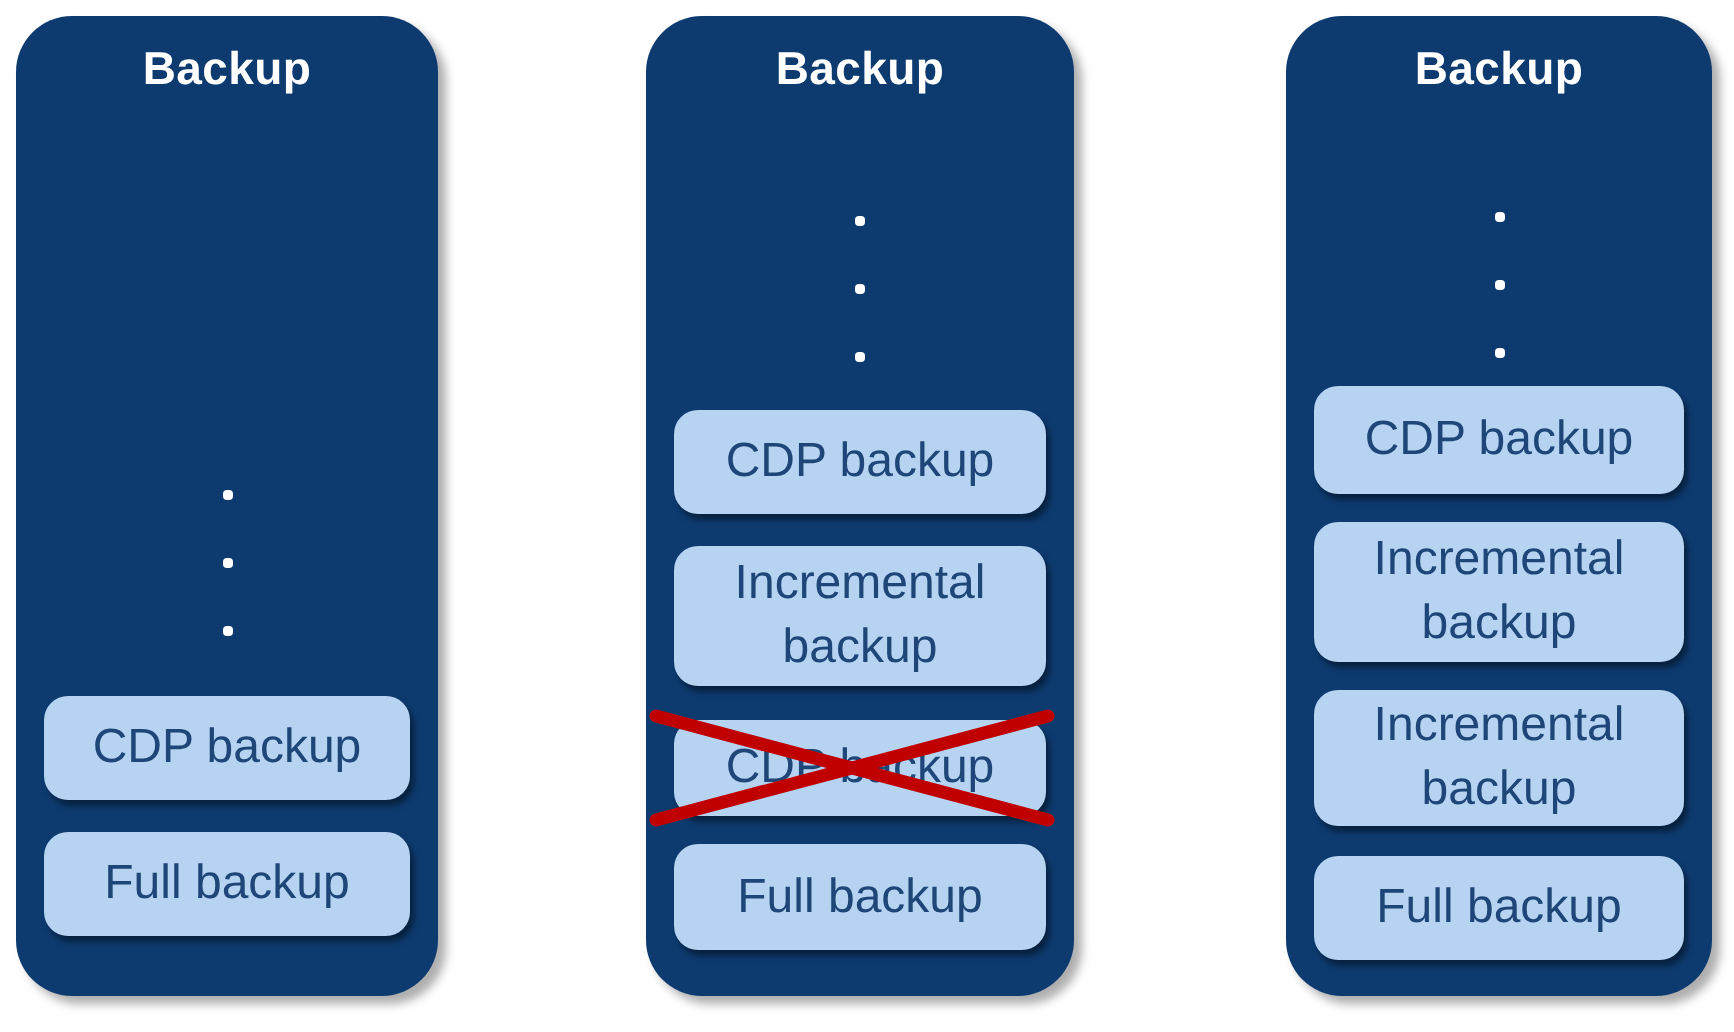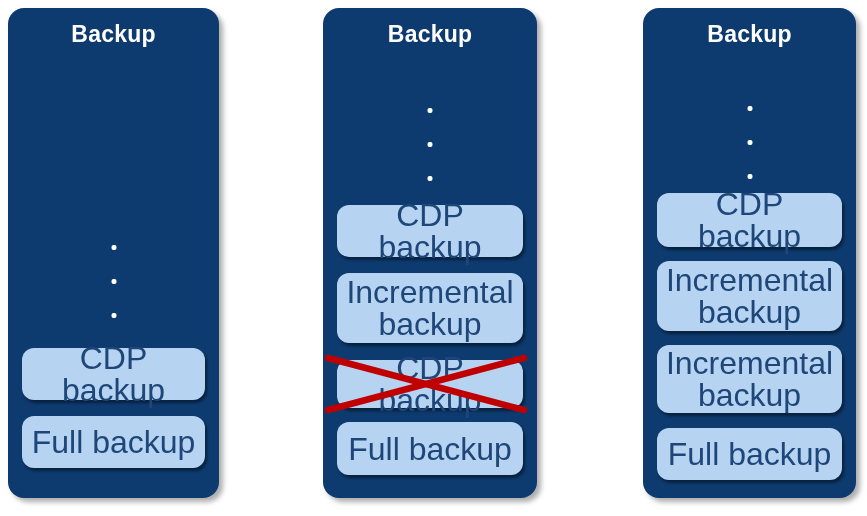--- a/index.html
+++ b/index.html
@@ -13,21 +13,21 @@
     width: 867px;
     height: 516px;
     background: #ffffff;
     overflow: hidden;
   }
   .panel {
     position: absolute;
     top: 8px;
     height: 490px;
     background: #0d3b70;
-    border-radius: 16px;
+    border-radius: 28px;
     box-shadow: 4px 4px 5px rgba(120,120,120,0.6);
   }
   .panel-title {
     position: absolute;
     top: 13px;
     left: 0;
     width: 100%;
     text-align: center;
     color: #ffffff;
     font-weight: bold;
@@ -48,21 +48,21 @@
     background: #ffffff;
     border-radius: 2px;
   }
   .item {
     position: absolute;
     left: 14px;
     right: 14px;
     background: #b6d3f1;
     border-radius: 12px;
     color: #1e4678;
-    font-size: 32px;
+    font-size: 24px;
     line-height: 32px;
     display: flex;
     align-items: center;
     justify-content: center;
     text-align: center;
     padding: 0 6px;
     box-sizing: border-box;
     box-shadow: 2px 3px 3px rgba(0,0,0,0.45);
   }
   

